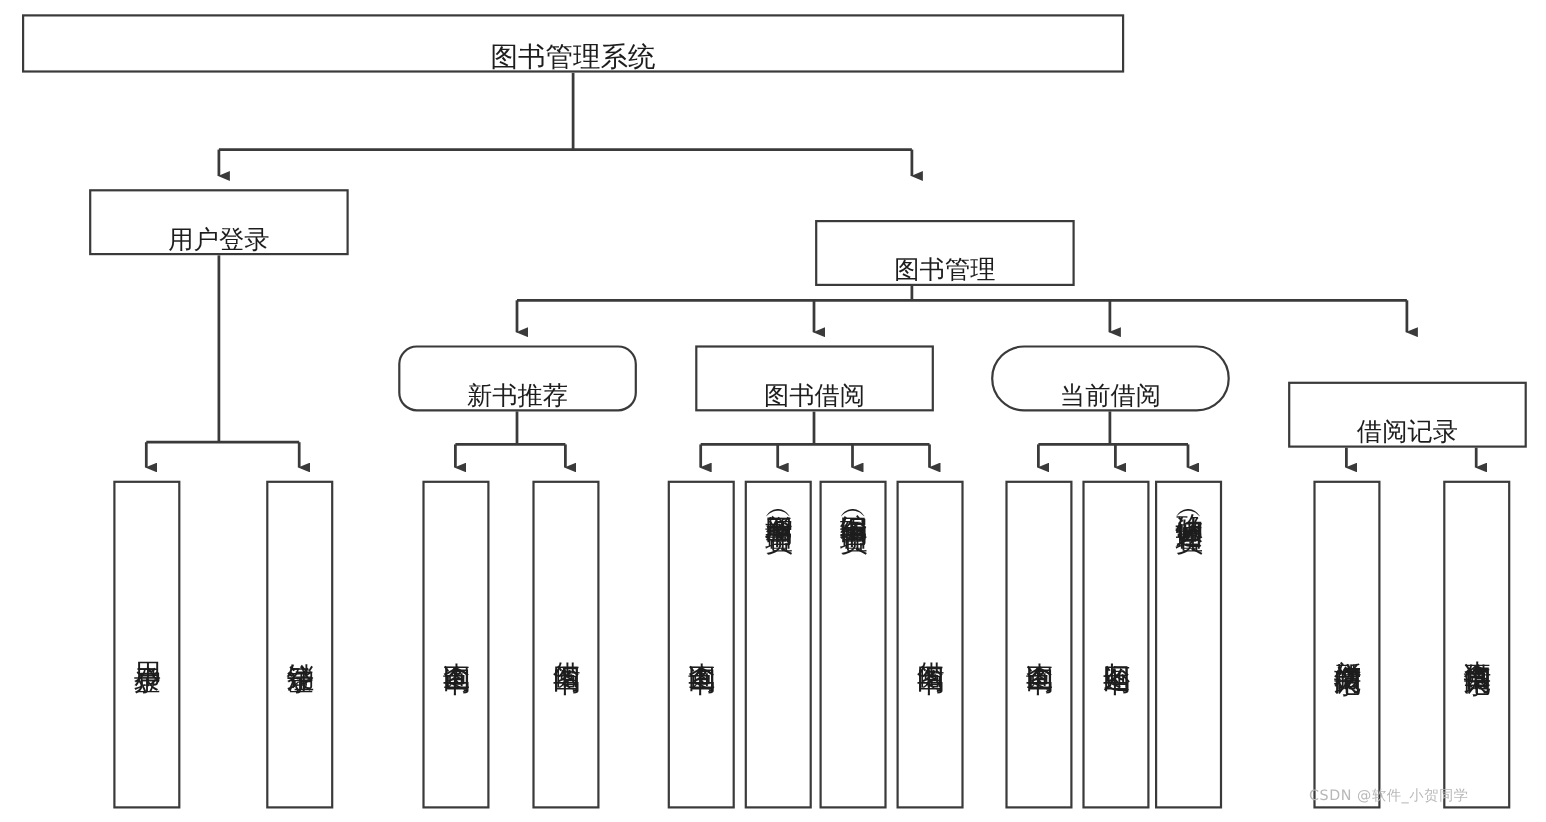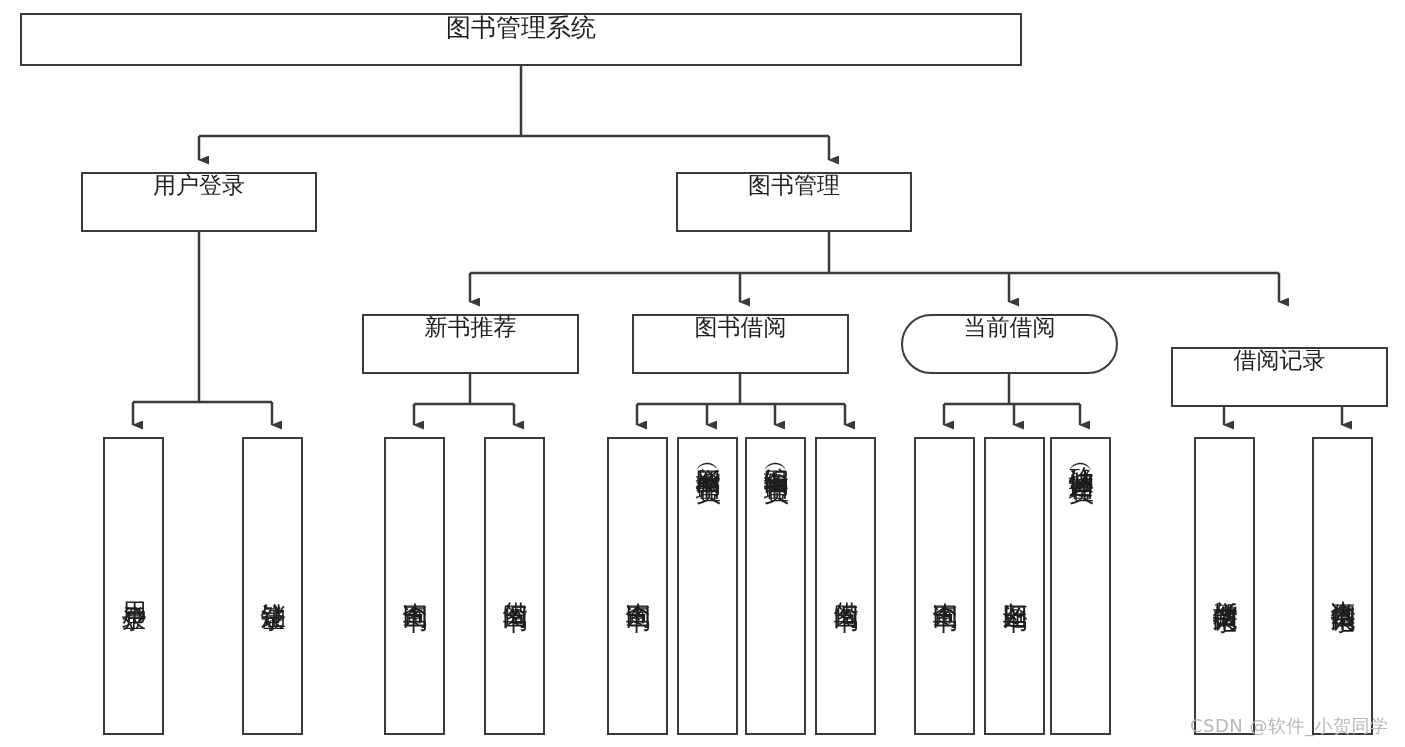--- a/index.html
+++ b/index.html
@@ -24,21 +24,21 @@
     width: 1405px;
     height: 747px;
     pointer-events: none;
   }
   .node {
     position: absolute;
     box-sizing: border-box;
     background: #ffffff;
     border: 2px solid #3a3a3a;
     display: flex;
-    align-items: flex-start;
+    align-items: flex-end;
     justify-content: center;
     color: #1d1d1d;
   }
   .node-label {
     display: block;
     text-align: center;
     line-height: 1.0;
     white-space: nowrap;
   }
   
@@ -87,21 +87,21 @@
     white-space: nowrap;
   }
   .leaf.leaf-centered {
     align-items: center;
     padding-top: 0;
   }
   .watermark {
     position: absolute;
     left: 1190px;
     top: 714px;
-    font-size: 18px;
+    font-size: 13px;
     color: #b8b8b8;
     white-space: nowrap;
     letter-spacing: 0.5px;
   }
 </style>
 </head>
 <body>
 
 <div id="canvas">
 
@@ -155,25 +155,25 @@
     </g>
   </svg>
 
   <div class="node level0">
     <span class="node-label">图书管理系统</span>
   </div>
 
   <div class="node level1" style="left:81px;">
     <span class="node-label">用户登录</span>
   </div>
-  <div class="node level1" style="left:676px;">
+  <div class="node level1" style="left:741px;margin-top:28px;">
     <span class="node-label">图书管理</span>
   </div>
 
-  <div class="node level2" style="left:362px;">
+  <div class="node level2" style="left:362px;border-radius:17px;">
     <span class="node-label">新书推荐</span>
   </div>
   <div class="node level2" style="left:632px;">
     <span class="node-label">图书借阅</span>
   </div>
   <div class="node level2" style="left:901px;border-radius:30px;">
     <span class="node-label">当前借阅</span>
   </div>
   <div class="node level2" style="left:1171px;margin-top:33px;">
     <span class="node-label">借阅记录</span>

